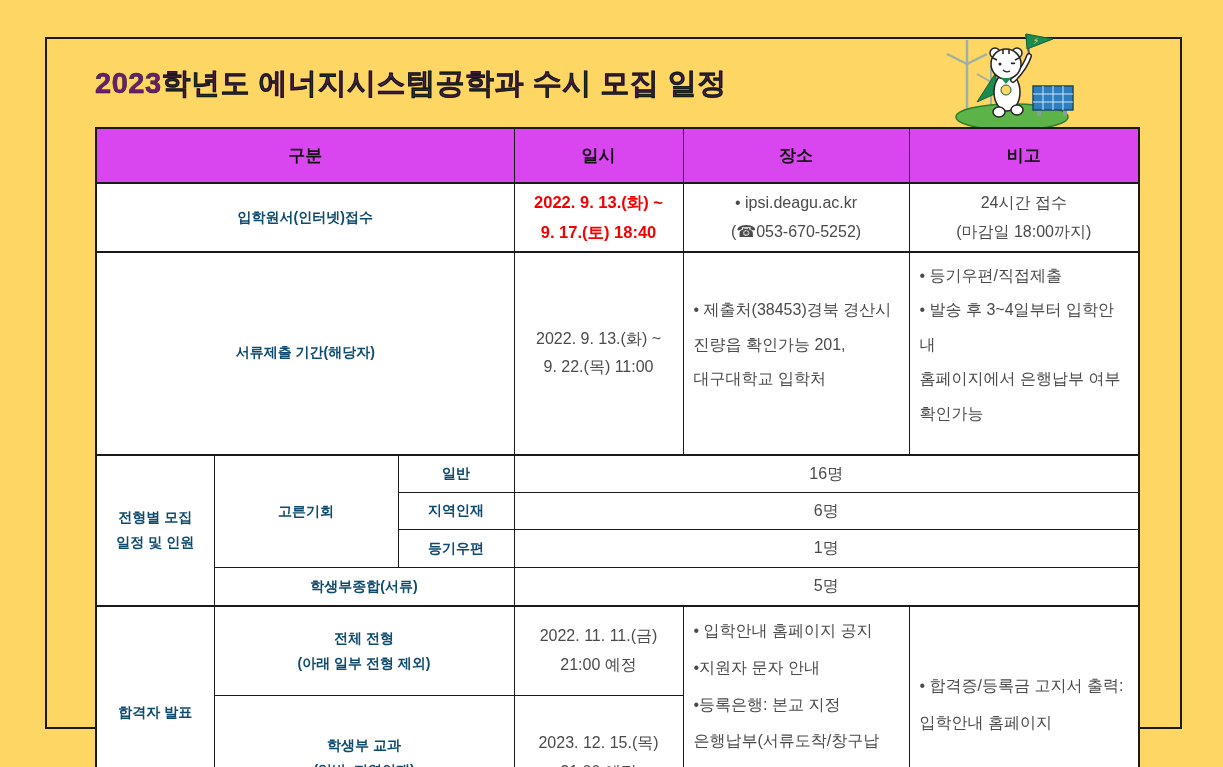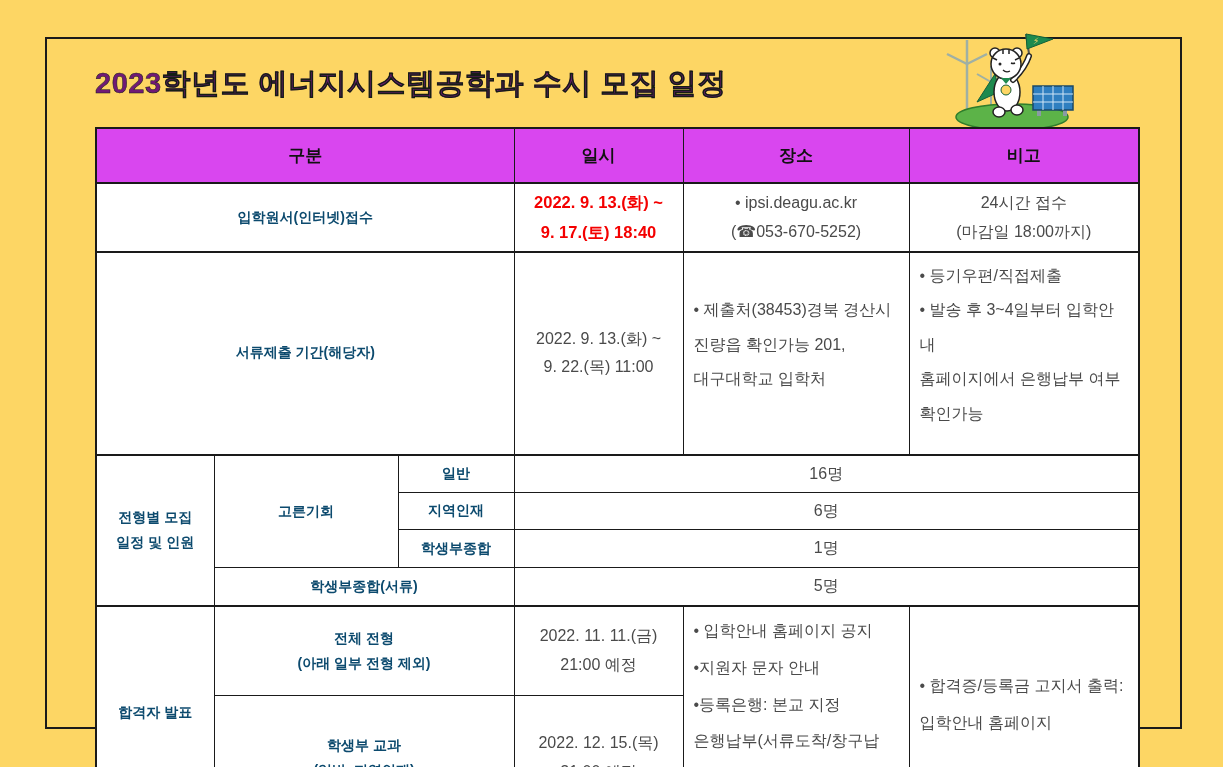--- a/index.html
+++ b/index.html
@@ -182,21 +182,21 @@
       </td>
       <td rowspan="3" class="cat">고른기회</td>
       <td class="cat">일반</td>
       <td colspan="3" class="muted">16명</td>
     </tr>
     <tr class="row-track2">
       <td class="cat">지역인재</td>
       <td colspan="3" class="muted">6명</td>
     </tr>
     <tr class="row-track">
-      <td class="cat">학생부종합</td>
+      <td class="cat">등기우편</td>
       <td colspan="3" class="muted">1명</td>
     </tr>
     <tr class="row-track">
       <td colspan="2" class="cat">학생부종합(서류)</td>
       <td colspan="3" class="muted">5명</td>
     </tr>
     <tr class="row-ann1 thick">
       <td rowspan="2" class="cat">합격자 발표</td>
       <td colspan="2" class="cat lh">
         <div>전체 전형</div>
@@ -216,18 +216,18 @@
         <div>• 합격증/등록금 고지서 출력:</div>
         <div>입학안내 홈페이지</div>
       </td>
     </tr>
     <tr class="row-ann2">
       <td colspan="2" class="cat lh">
         <div>학생부 교과</div>
         <div>(일반, 지역인재)</div>
       </td>
       <td class="muted lh">
-        <div>2022. 12. 15.(목)</div>
+        <div>2023. 12. 15.(목)</div>
         <div>21:00 예정</div>
       </td>
     </tr>
   </tbody>
 </table>
 
 </body></html>

